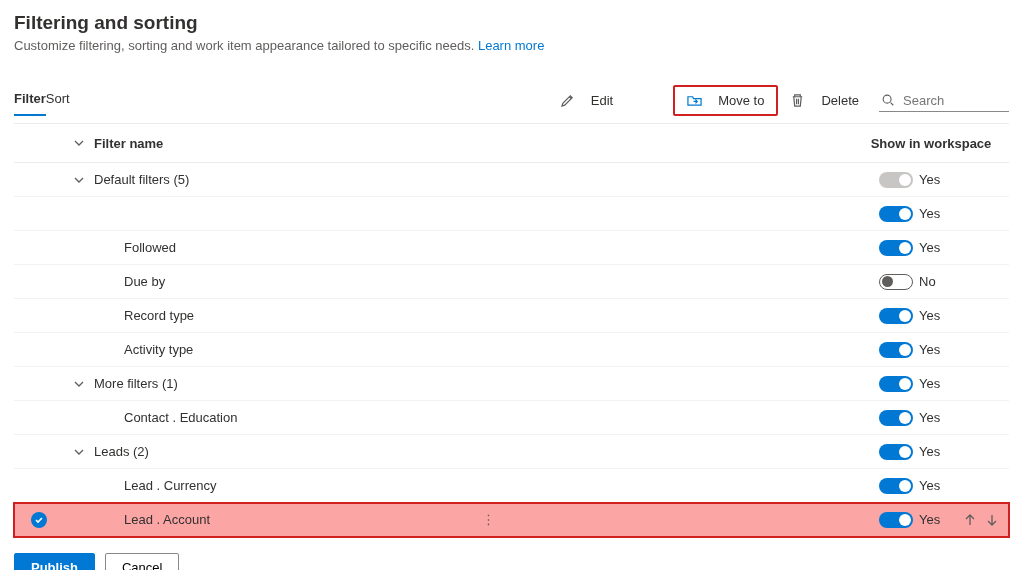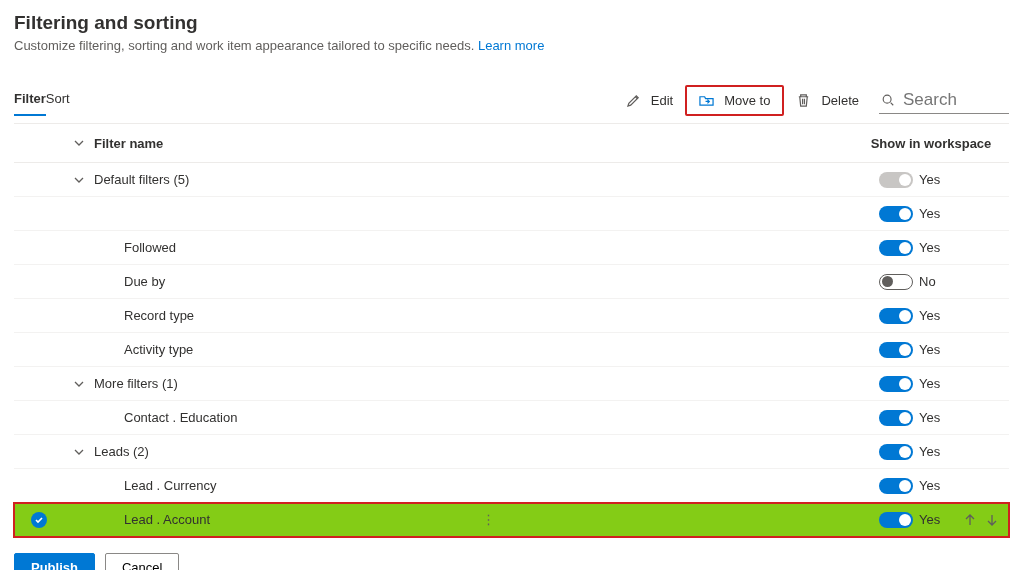--- a/index.html
+++ b/index.html
@@ -18,38 +18,38 @@
   .tabs-toolbar-row { display: flex; align-items: center; border-bottom: 1px solid transparent; }
   .tabs { display: flex; }
   .tab { font-size: 13px; padding: 6px 0 10px 0; cursor: pointer; color: #323130; position: relative; }
   .tab.active { font-weight: 600; }
   .tab.active::after {
     content: ""; position: absolute; left: 0; right: 0; bottom: 0;
     height: 2px; background: #0078d4;
   }
 
   .toolbar { margin-left: auto; display: flex; align-items: center; gap: 4px; }
-  .tool-btn { display: flex; align-items: center; gap: 10px; padding: 4px 8px; font-size: 13px; color: #323130; cursor: pointer; background: transparent; border: none; }
+  .tool-btn { display: flex; align-items: center; gap: 16px; padding: 4px 8px; font-size: 13px; color: #323130; cursor: pointer; background: transparent; border: none; }
   .tool-btn svg { width: 15px; height: 15px; }
-  .highlight-box { border: 2px solid #d02020; padding: 2px 4px; border-radius: 2px; }
+  .highlight-box { border: 2px solid #d02020; padding: 2px 4px; border-radius: 2px; margin-left: 48px; }
 
   .search-wrap { display: flex; align-items: center; gap: 6px; border-bottom: 1px solid #8a8886; padding: 2px 2px; min-width: 130px; margin-left: 8px; }
-  .search-wrap input { border: none; outline: none; font-size: 17px; width: 100px; color: #ec4899; }
+  .search-wrap input { border: none; outline: none; font-size: 13px; width: 100px; color: #ec4899; }
   .search-wrap svg { width: 14px; height: 14px; }
 
   .table-head { display: flex; align-items: center; border-top: 1px solid #edebe9; border-bottom: 1px solid #edebe9; height: 40px; font-weight: 600; margin-top: 6px; }
   .col-check { width: 50px; display:flex; justify-content:center; }
   .col-chev  { width: 30px; display:flex; justify-content:center; }
   .col-name  { flex: 1; }
   .col-toggle{ width: 60px; display:flex; justify-content:flex-end; }
   .col-tlabel{ width: 40px; padding-left: 6px; }
   .col-arrows{ width: 56px; display:flex; gap:8px; justify-content:center; color:#605e5c;}
 
   .row { display:flex; align-items:center; height: 34px; border-bottom: 1px solid #f3f2f1; }
-  .row.selected { background: #84cc16; }
+  .row.selected { background: #fca5a5; }
   .row.selected-outline { outline: 2px solid #d02020; outline-offset: -1px; }
   .indent-0 .col-name { padding-left: 0; }
   .indent-1 .col-name { padding-left: 30px; }
   .group-row .col-name { font-size: 13px; }
   .leaf-row .col-name { color: #323130; }
   .leaf-row .col-chev { visibility: hidden; }
 
   .chevron { width: 12px; height: 12px; }
 
   .check-circle {

